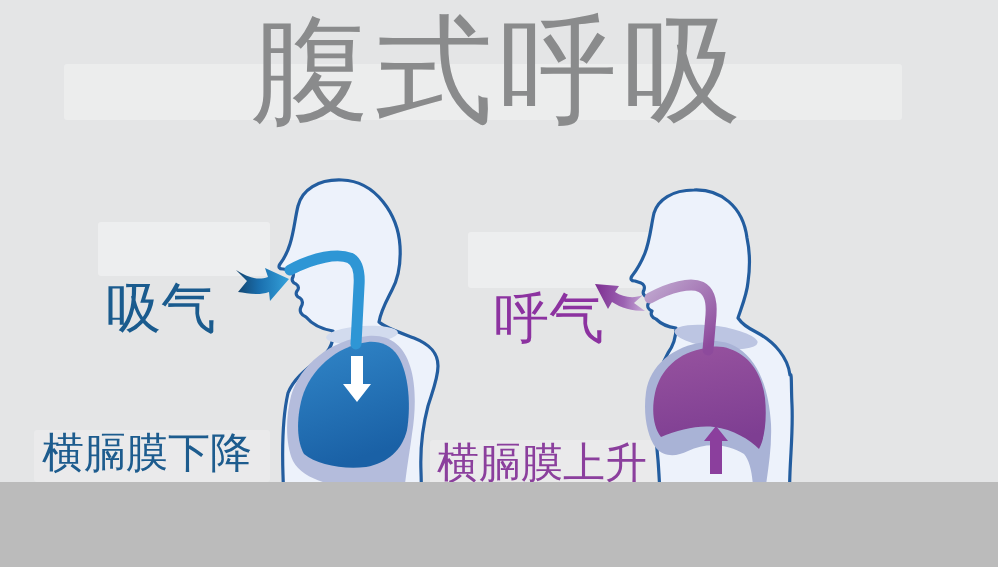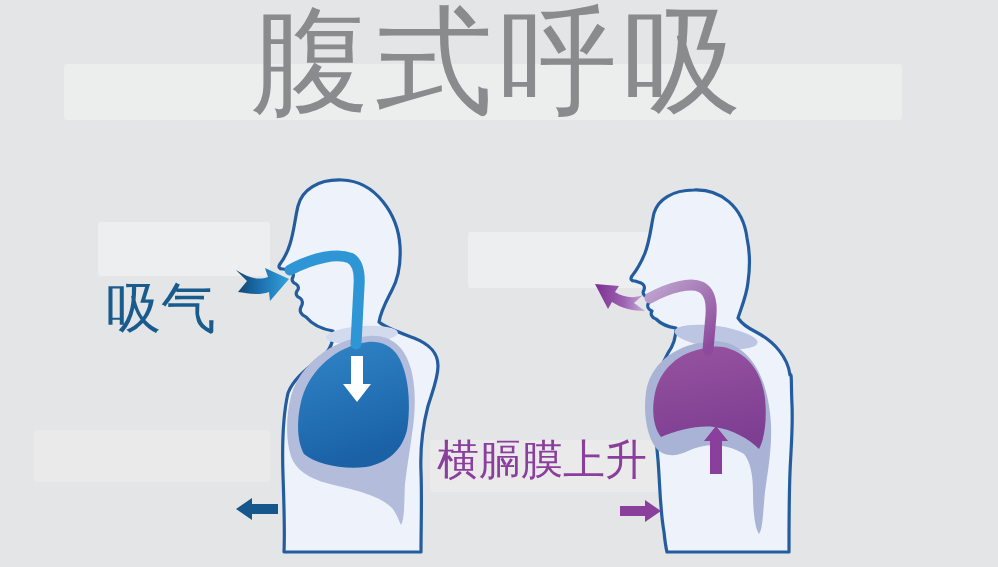--- a/index.html
+++ b/index.html
@@ -11,25 +11,24 @@
     --caption-purple:#8b3f9d;
     --outline-navy:#235d9f;
     --body-fill:#edf2fb;
     --band-periwinkle:#b4bcdc;
     --trachea-blue:#2e96d5;
   }
   html,body{margin:0;padding:0;}
   body{background:#bbb;font-family:"Liberation Sans","DejaVu Sans",sans-serif;}
   .stage{
     position:relative;
-    width:998px;height:567px;
+    width:998px;height:482px;
     margin:0 auto;
     background:var(--background);
     overflow:hidden;
-    font-family:Liberation Mono, monospace;
   }
   .soft-band{
     position:absolute;
     background:rgba(255,255,255,0.30);
     border-radius:3px;
   }
   .band-title{left:64px;top:64px;width:838px;height:56px;}
   .band-inhale{left:98px;top:222px;width:172px;height:54px;background:rgba(255,255,255,0.35);}
   .band-exhale{left:468px;top:232px;width:196px;height:56px;background:rgba(255,255,255,0.35);}
   .band-capL{left:34px;top:430px;width:236px;height:52px;background:rgba(255,255,255,0.22);}
@@ -193,20 +192,22 @@
            C 621,308 632,311 645,311
            L 634,303 Z" fill="url(#gExhale)"></path>
 
       <path d="M 661,511 L 645,500 L 645,506 L 620,506 L 620,516 L 645,516 L 645,522 Z" fill="var(--caption-purple)"></path>
     </g>
   </svg>
 
   <div class="page-title">腹式呼吸</div>
 
   <div class="breath-label inhale">吸气</div>
+  <div class="breath-label exhale">呼气</div>
 
   <div class="caption left">
+    <div>横膈膜下降</div>
   </div>
   <div class="caption right">
     <div>横膈膜上升</div>
   </div>
 
 </div>
 
 </body></html>

